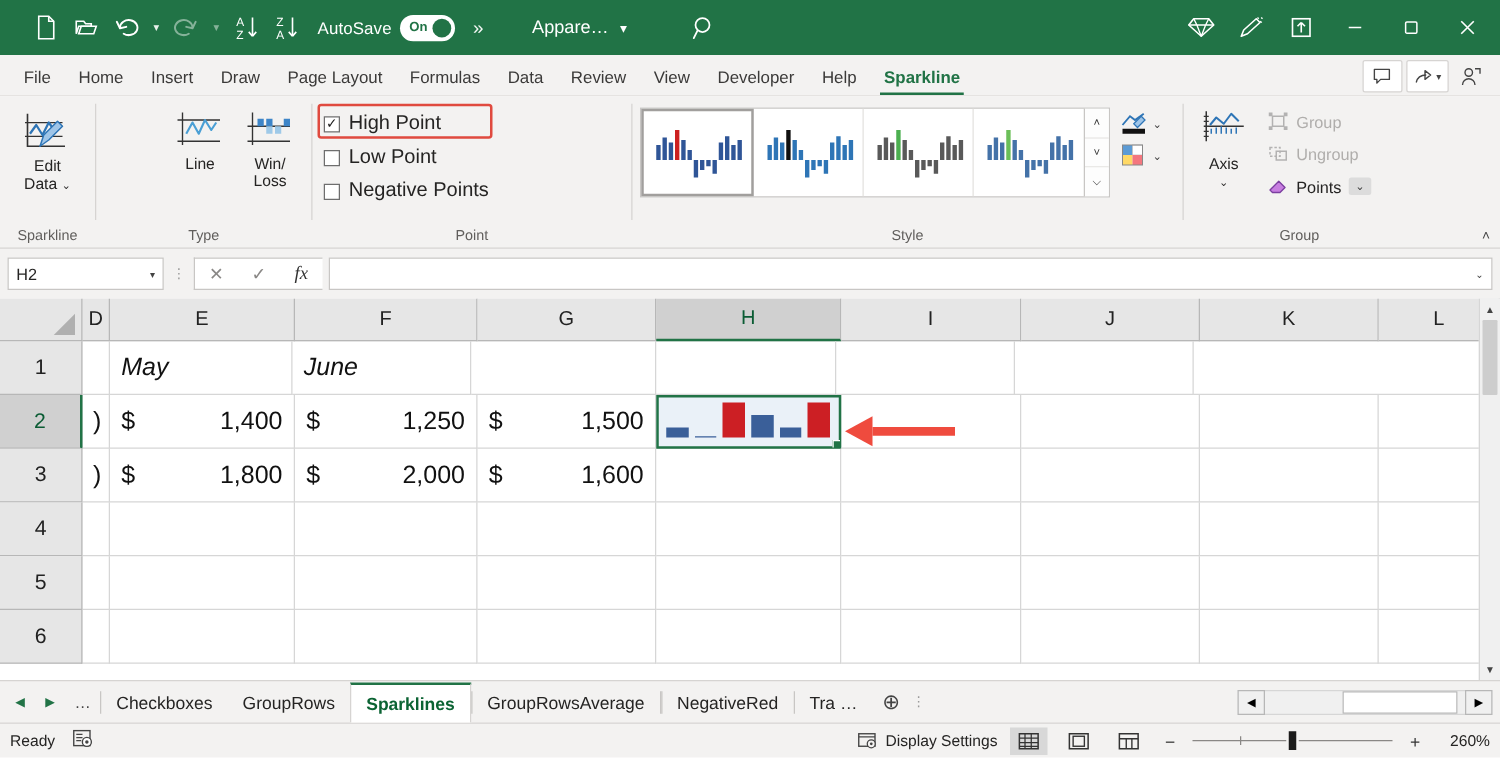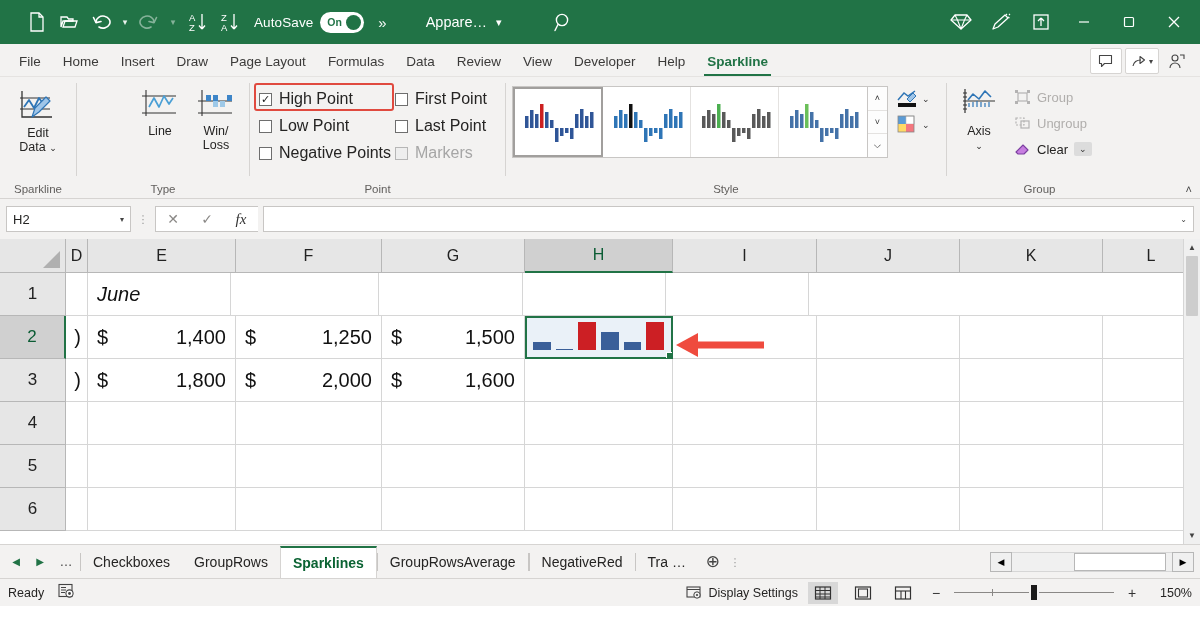--- a/index.html
+++ b/index.html
@@ -423,34 +423,20 @@
                 </span>
               <span class="chklbl">High Point</span>
             </div>
             <div class="chkrow">
               <span class="chkbox"></span>
               <span class="chklbl">Low Point</span>
             </div>
             <div class="chkrow">
               <span class="chkbox"></span>
               <span class="chklbl">Negative Points</span>
-            </div>
-          </div>
-          <div class="chkcol" style="width:112px">
-            <div class="chkrow">
-              <span class="chkbox"></span>
-              <span class="chklbl">First Point</span>
-            </div>
-            <div class="chkrow">
-              <span class="chkbox"></span>
-              <span class="chklbl">Last Point</span>
-            </div>
-            <div class="chkrow">
-              <span class="chkbox dis"></span>
-              <span class="chklbl dis">Markers</span>
             </div>
           </div>
         </div>
       </div>
       <div class="redbox" style="left:4px; top:6px; width:140px; height:28px;"></div>
       <div class="rgroup-label">Point</div>
     </div>
 
     <div class="rsep"></div>
 
@@ -602,21 +588,21 @@
             <svg width="17" height="16" viewBox="0 0 17 16" opacity="0.4">
               <rect x="2" y="3" width="8" height="7" fill="none" stroke="#555" stroke-width="1.2" stroke-dasharray="2 1.5"></rect>
               <rect x="7" y="6" width="8" height="7" fill="none" stroke="#555" stroke-width="1.2"></rect>
             </svg>
             <span class="lbl dis">Ungroup</span>
           </div>
           <div class="smallbtn">
             <svg width="17" height="16" viewBox="0 0 17 16">
               <path d="M2 11l7-7 5 5-4 4H4z" fill="#c77ee0" stroke="#7b3fa0" stroke-width="1.1" stroke-linejoin="round"></path>
             </svg>
-            <span class="lbl">Clear</span>
+            <span class="lbl">Points</span>
             <span style="font-size:9px;color:#333;background:#dcdcdc;padding:2px 5px;border-radius:2px">⌄</span>
           </div>
         </div>
       </div>
       <div class="rgroup-label">Group</div>
     </div>
 
     <div class="collapse-ribbon">˄</div>
   </div>
 
@@ -650,20 +636,21 @@
       <div class="chcell" style="flex:0 0 143px">J</div>
       <div class="chcell" style="flex:0 0 143px">K</div>
       <div class="chcell" style="flex:1 1 auto">L</div>
     </div>
 
     <div class="rows">
 
       <div class="row">
         <div class="rhcell">1</div>
         <div class="cell" style="flex:0 0 22px"></div>
+        <div class="cell month" style="flex:0 0 146px">May</div>
         <div class="cell month" style="flex:0 0 143px">June</div>
         <div class="cell" style="flex:0 0 148px"></div>
         <div class="cell" style="flex:0 0 144px"></div>
         <div class="cell" style="flex:0 0 143px"></div>
         <div class="cell" style="flex:0 0 143px"></div>
         <div class="cell" style="flex:1 1 auto"></div>
       </div>
 
       <div class="row">
         <div class="rhcell sel">2</div>
@@ -853,17 +840,17 @@
       </span>
       <span class="sign">−</span>
       <span class="zoomslider">
         <span class="zs-line">
             <span class="zs-mid"></span>
           </span>
         <span class="zs-knob"></span>
         <span class="zs-line"></span>
       </span>
       <span class="sign">+</span>
-      <span class="zoom-pct">150%</span>
+      <span class="zoom-pct">260%</span>
     </div>
   </div>
 
 </div>
 
 </body></html>

